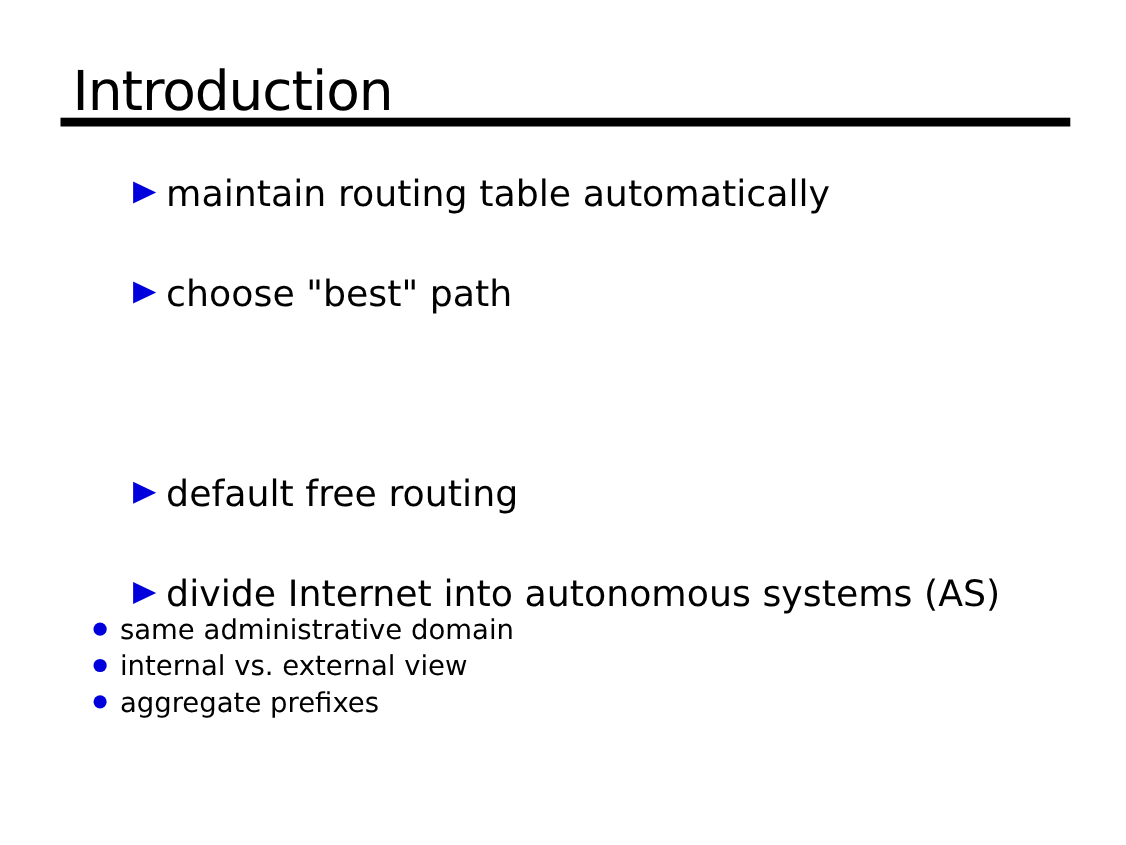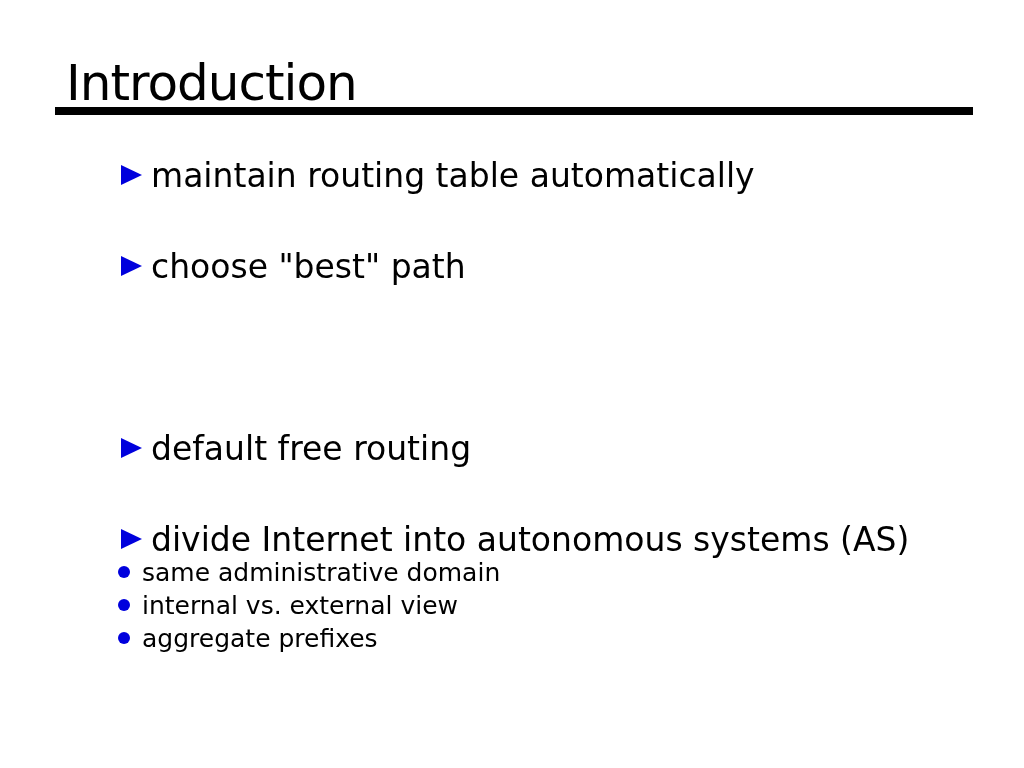--- a/index.html
+++ b/index.html
@@ -54,21 +54,21 @@
   .tri {
     width: 0;
     height: 0;
     border-left: 21px solid var(--bullet-blue);
     border-top: 10px solid transparent;
     border-bottom: 10px solid transparent;
     flex: 0 0 auto;
   }
   .sub {
     position: absolute;
-    left: 118px;
+    left: 85px;
     height: 26px;
     display: flex;
     align-items: center;
     gap: 12px;
     white-space: nowrap;
   }
   .sub .stext {
     font-size: 25px;
     line-height: 1;
   }

